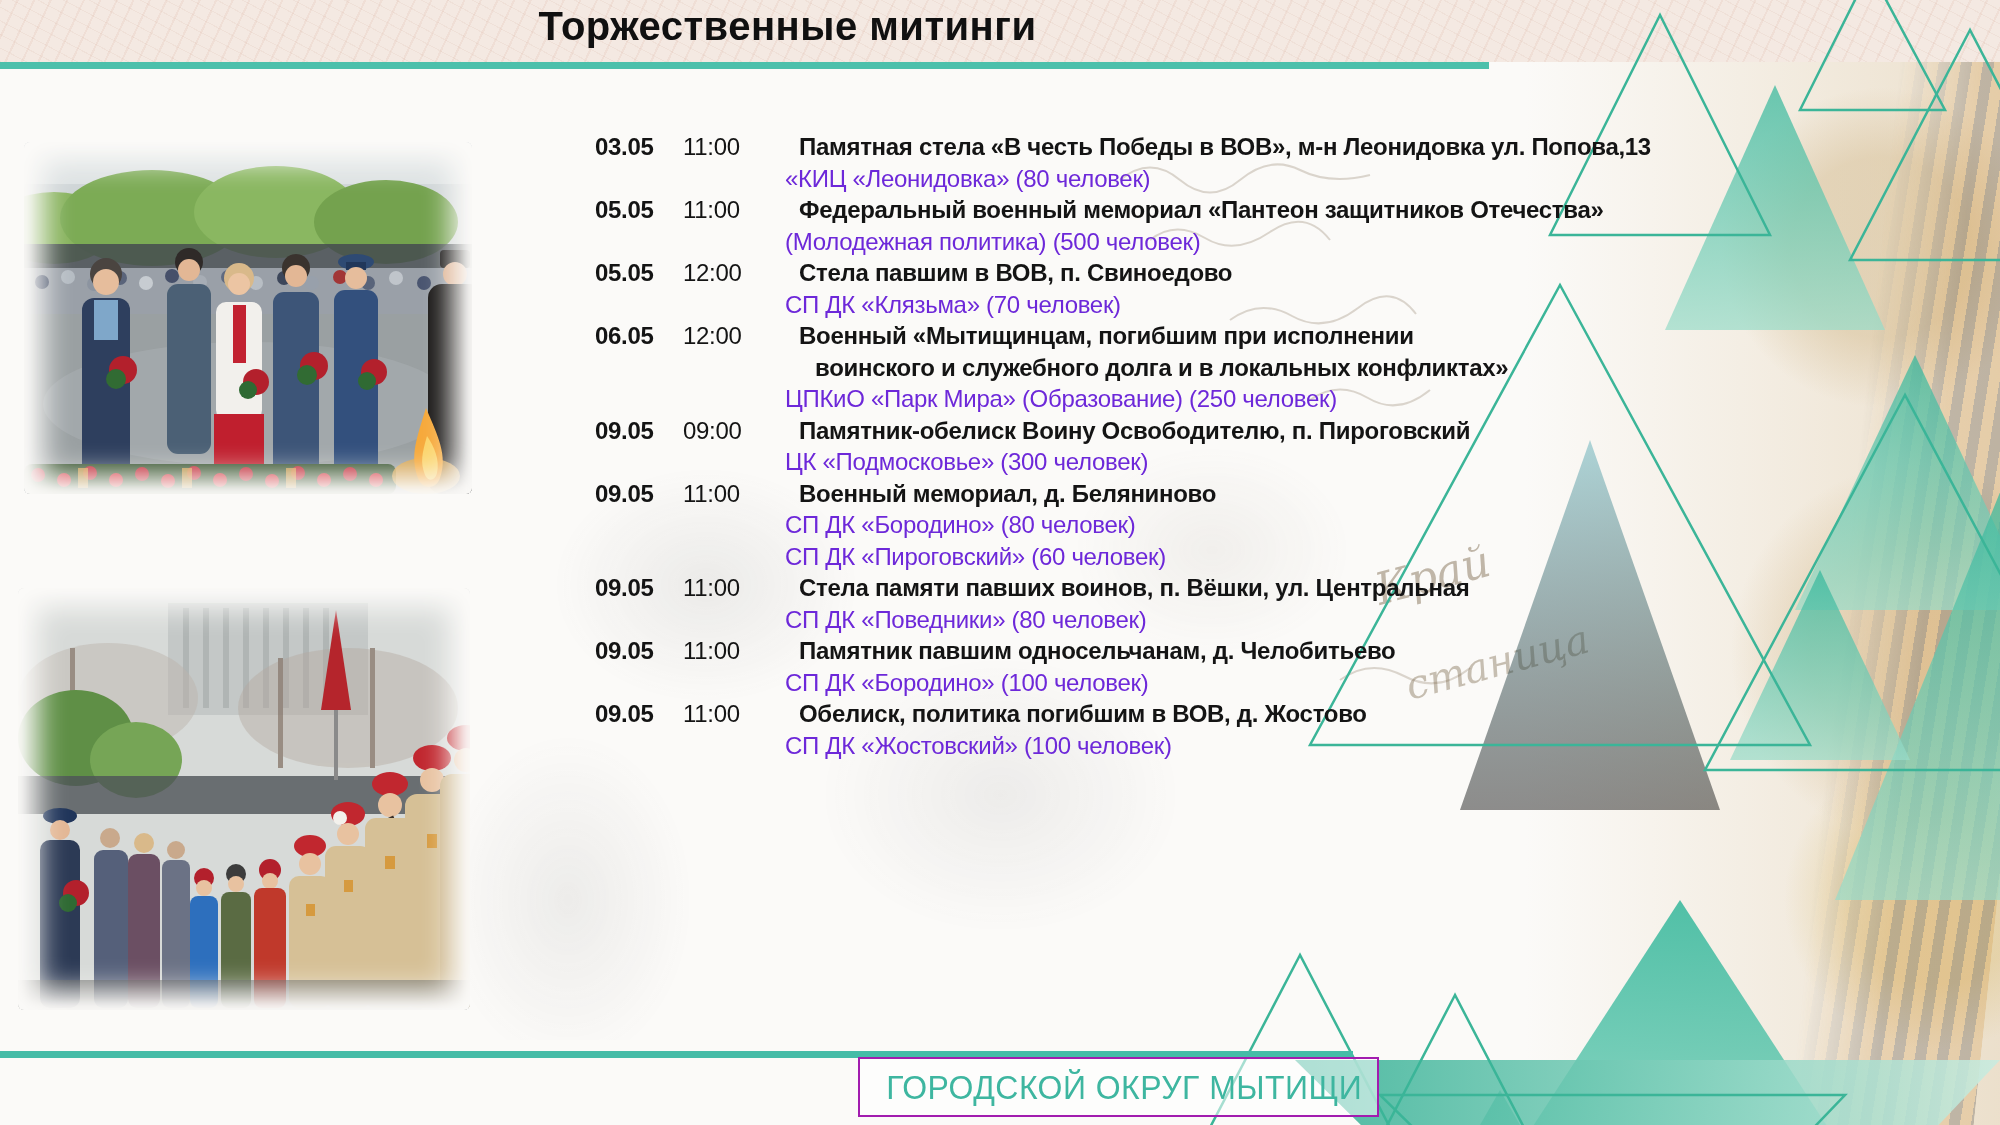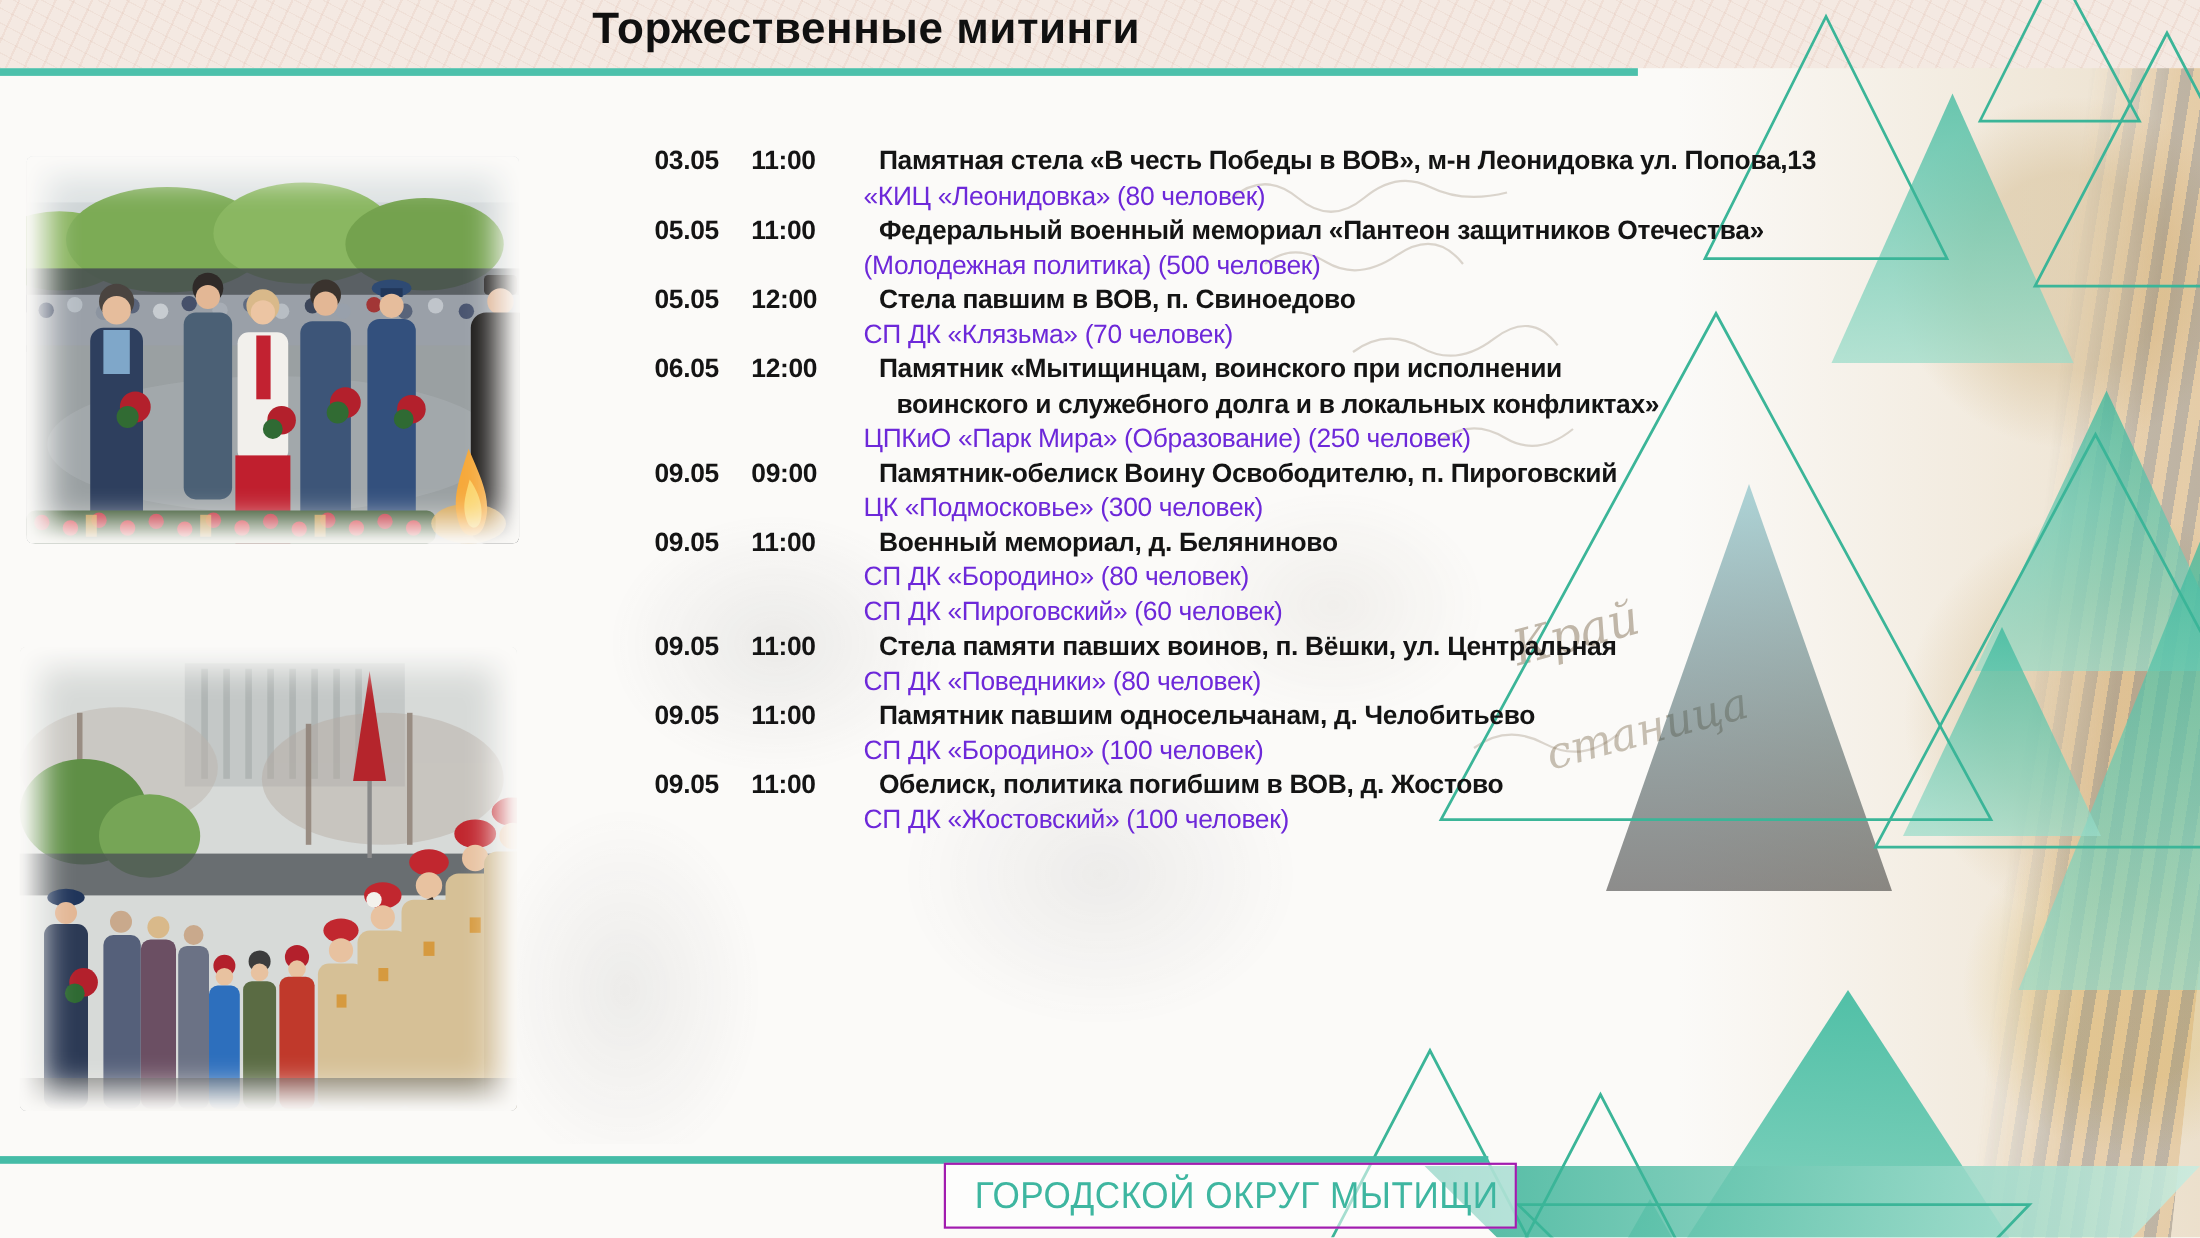--- a/index.html
+++ b/index.html
@@ -48,21 +48,21 @@
   .photo{position:absolute;z-index:6;border-radius:6px;overflow:hidden;}
   .photo svg{display:block;}
   .photo .fade{position:absolute;inset:0;pointer-events:none;
     box-shadow:inset 0 0 28px 20px #fbfaf8, inset 0 0 8px 4px rgba(251,250,248,.7);}
   .photo1{left:24px;top:142px;width:448px;height:352px;}
   .photo2{left:18px;top:588px;width:452px;height:422px;}
   
   .events{position:absolute;left:595px;top:131px;width:1000px;z-index:8;color:#141414;}
   .event .line{line-height:31.5px;font-size:24px;white-space:nowrap;letter-spacing:-0.3px;}
   .event .d{display:inline-block;width:88px;font-weight:700;}
-  .event .t{display:inline-block;width:116px;font-weight:700;}
+  .event .t{display:inline-block;width:116px;font-weight:400;}
   .event .et{font-weight:700;}
   .event .cont{padding-left:220px;font-weight:700;}
   .event .det{padding-left:190px;font-weight:400;color:#6d28d9;}
   
   .footer-bar{position:absolute;left:0;top:1051px;width:1353px;height:7px;background:#45bca7;z-index:8;}
   .footer-badge{
     position:absolute;left:858px;top:1057px;width:517px;height:56px;z-index:8;
     border:2px solid #a21caf;background:rgba(255,255,255,.55);
     display:flex;align-items:center;justify-content:flex-end;
   }
@@ -333,21 +333,21 @@
   <div class="event">
     <div class="line main">
       <span class="d">05.05</span><span class="t">12:00</span><span class="et">Стела павшим в ВОВ, п. Свиноедово</span>
     </div>
 
     <div class="line det">СП ДК «Клязьма» (70 человек)</div>
   </div>
 
   <div class="event">
     <div class="line main">
-      <span class="d">06.05</span><span class="t">12:00</span><span class="et">Памятник «Мытищинцам, воинского при исполнении</span>
+      <span class="d">06.05</span><span class="t">12:00</span><span class="et">Военный «Мытищинцам, погибшим при исполнении</span>
     </div>
     <div class="line cont optional">воинского и служебного долга и в локальных конфликтах»</div>
     <div class="line det">ЦПКиО «Парк Мира» (Образование) (250 человек)</div>
   </div>
 
   <div class="event">
     <div class="line main">
       <span class="d">09.05</span><span class="t">09:00</span><span class="et">Памятник-обелиск Воину Освободителю, п. Пироговский</span>
     </div>
 

